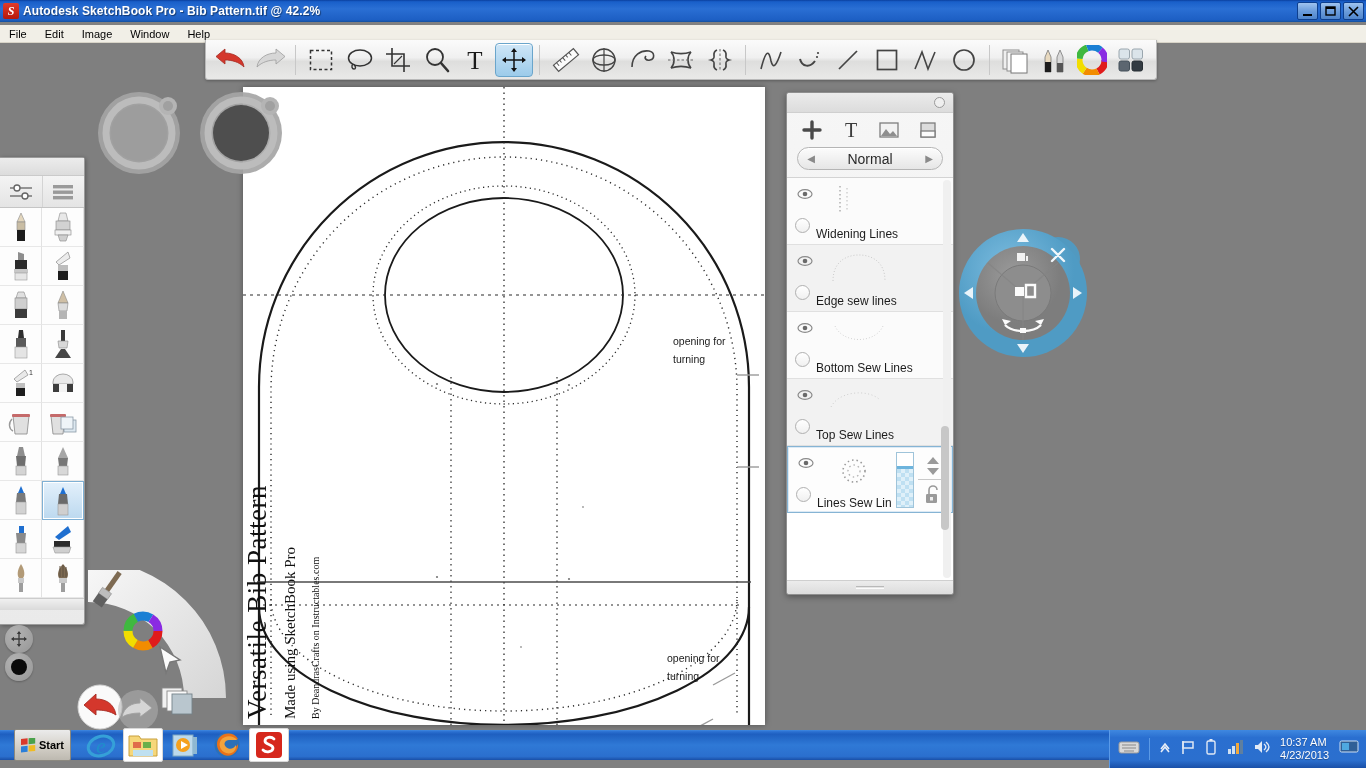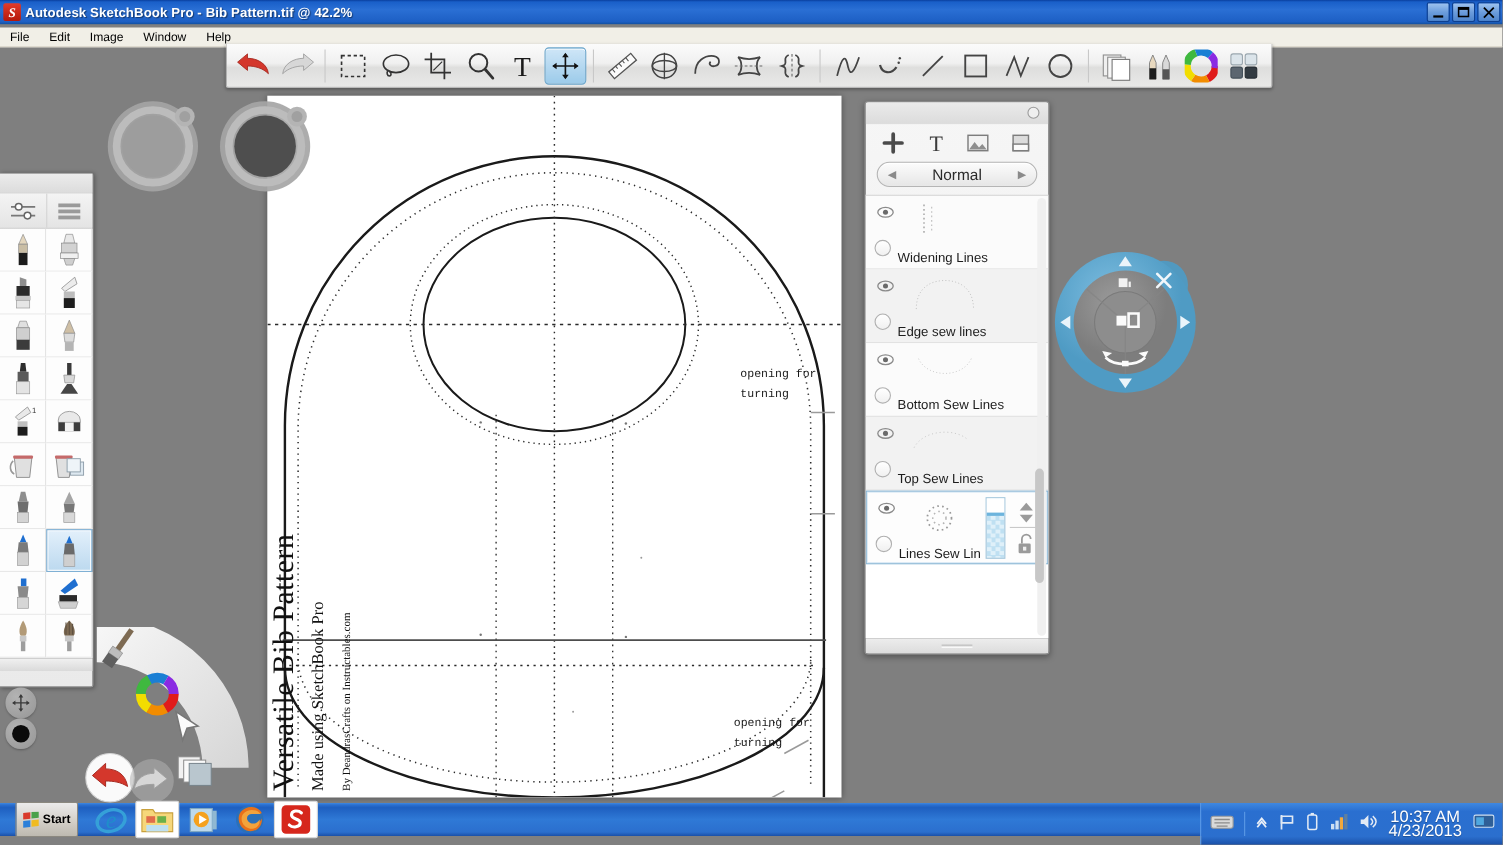--- a/index.html
+++ b/index.html
@@ -124,21 +124,21 @@
     overflow:hidden;
   }
   .vtext {
     position:absolute; transform: rotate(-90deg); transform-origin: left bottom;
     white-space: nowrap; font-family:"Liberation Serif", serif; color:#111;
   }
   .vt-title { font-size:27px; letter-spacing:.5px; }
   .vt-sub { font-size:15px; }
   .vt-sub2 { font-size:10px; }
   .annot {
-    position:absolute; font-family:Liberation Mono, monospace; font-size:10.5px; color:#1a1a1a;
+    position:absolute; font-family:Liberation Sans, sans-serif; font-size:10.5px; color:#1a1a1a;
     line-height: 18px;
   }
 
   
   .layers {
     position:absolute; left:786px; top:92px; width:168px; height:503px;
     background: linear-gradient(to bottom,#f6f6f6,#ececec);
     border:1px solid #8f8f8f; border-radius:3px;
     box-shadow: 0 2px 6px rgba(0,0,0,.35);
     display:flex; flex-direction:column;
@@ -235,21 +235,21 @@
     border-radius:2px;
   }
   .tb-app.active { background:#fff; border:1px solid #d8d8d8; }
   .tray {
     position:absolute; right:0; top:0; height:38px; display:flex; align-items:center;
     padding:0 6px 0 8px; gap:9px;
     background: linear-gradient(to bottom,#3f88e0,#2a6fd0 20%,#2b6fce 80%,#1a50a8);
     border-left:1px solid #5a9ae8;
   }
   .tray-clock {
-    color:#fff; font-size:15px; line-height:13px; text-align:center;
+    color:#fff; font-size:11px; line-height:13px; 
     text-shadow: 0 1px 1px rgba(0,0,0,.3);
   }
   .tray-sep { width:1px; height:22px; background:#5b9ae6; }
 </style>
 </head>
 <body>
 
 <div id="app">
 
   <div class="workspace"></div>

